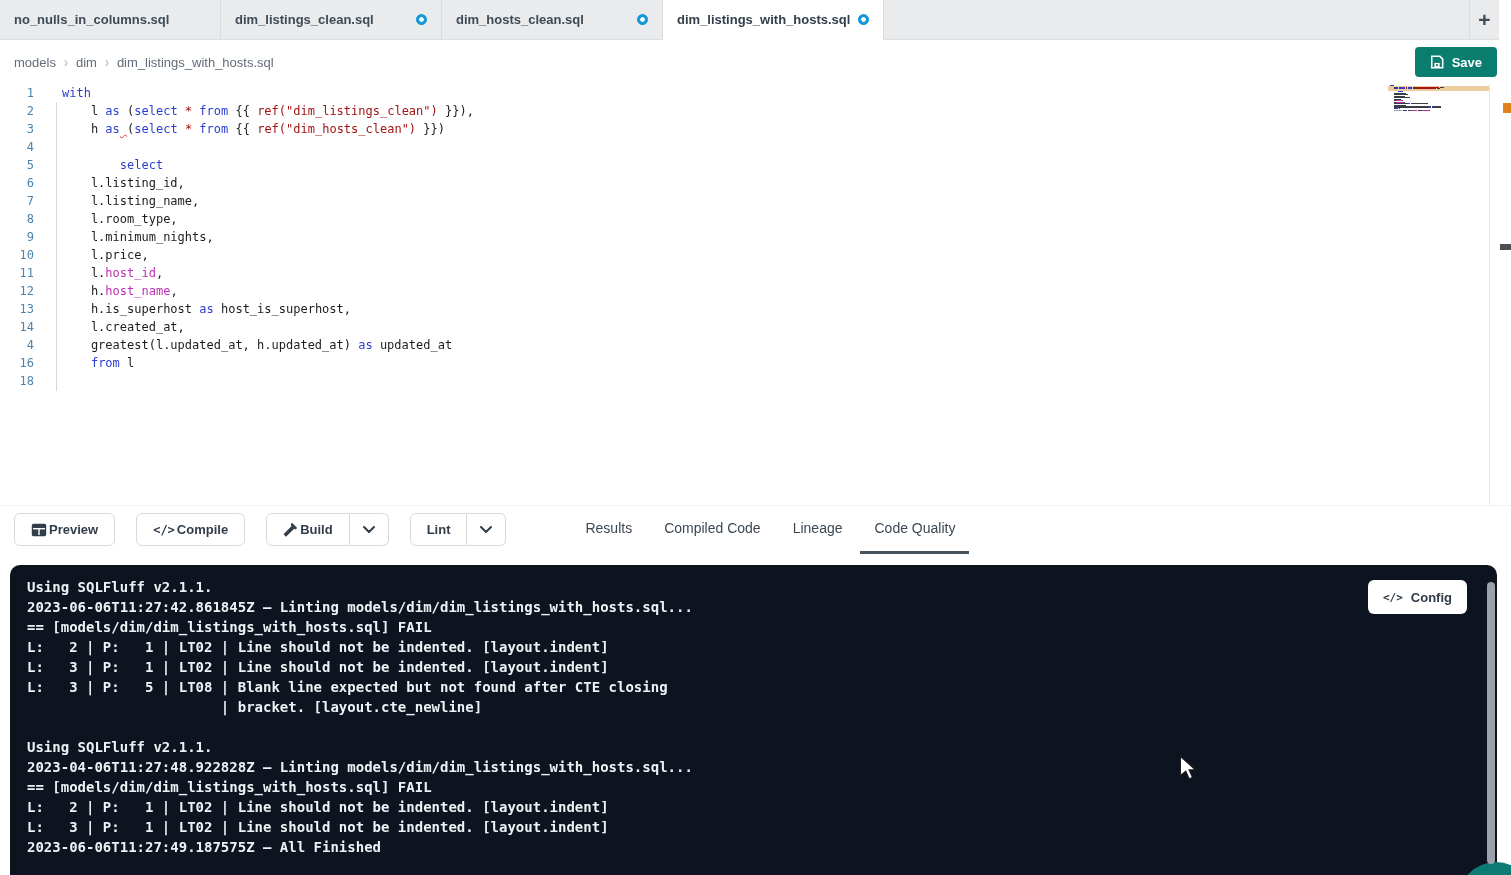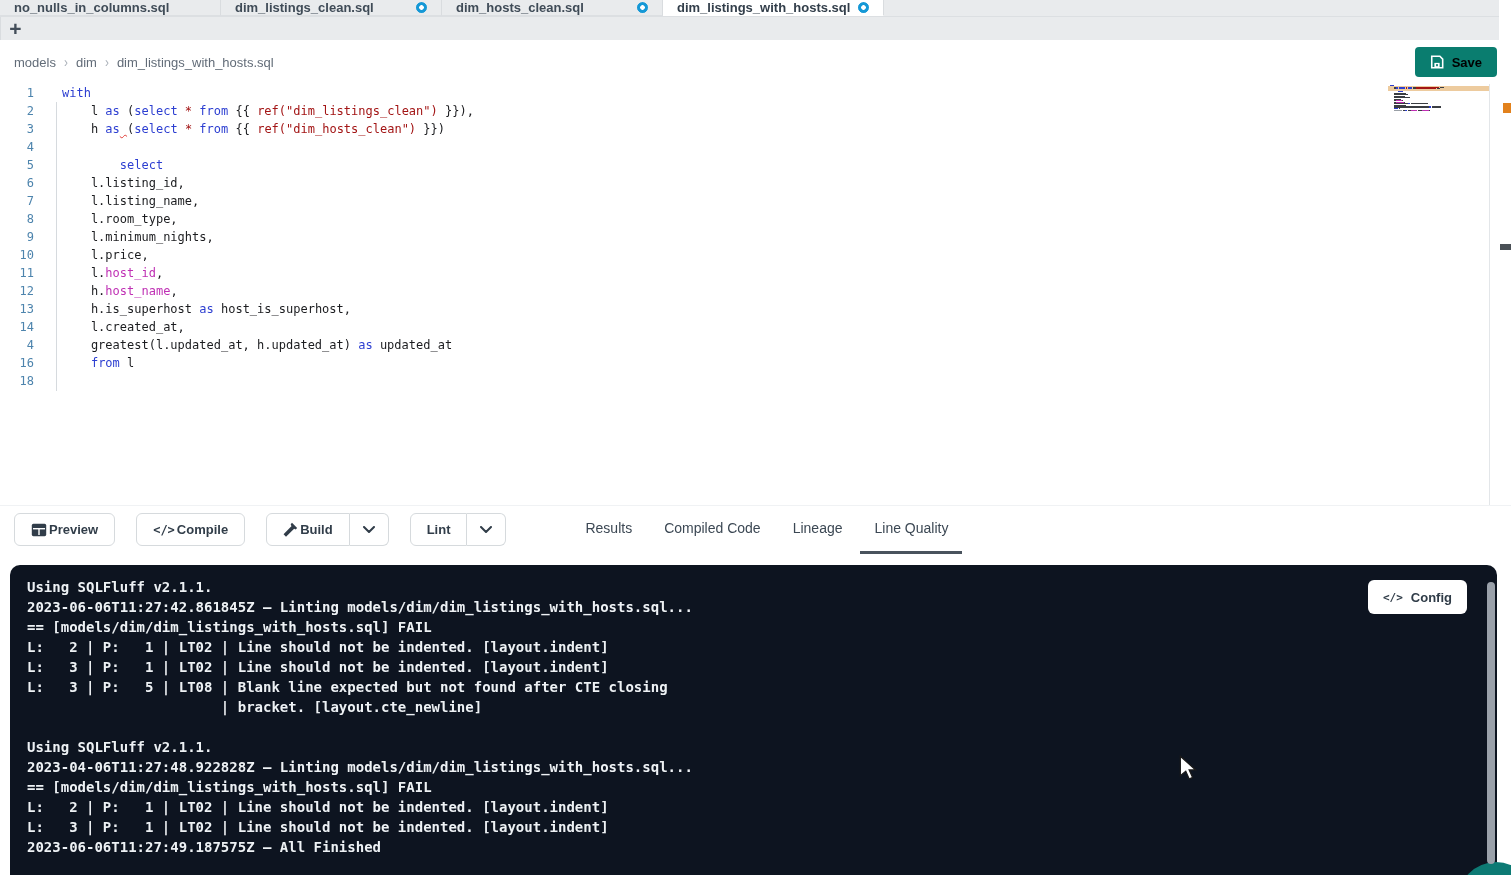--- a/index.html
+++ b/index.html
@@ -3,21 +3,21 @@
 <meta charset="utf-8">
 <style>
   * { box-sizing: border-box; }
   html,body { margin:0; padding:0; }
   body {
     width:1511px; height:875px; position:relative; overflow:hidden;
     background:#ffffff; font-family:"Liberation Sans", sans-serif;
   }
 
   
-  .tabbar { position:absolute; top:0; left:0; right:12px; height:40px; background:#e9ebed; display:flex;flex-direction:column; }
+  .tabbar { position:absolute; top:0; left:0; right:12px; height:40px; background:#e9ebed; display:flex; }
   #tabs { display:flex; height:100%; }
   .tab {
     width:221px; padding:0 14px; display:flex; align-items:center; justify-content:space-between;
     border-right:1px solid #d9dcdf; border-bottom:1px solid #dcdfe2;
     font-size:13px; font-weight:bold; color:#3f4b57; cursor:pointer; background:transparent;
   }
   .tab.active { background:#ffffff; border-bottom-color:transparent; color:#323e4a; }
   .dot {
     width:11px; height:11px; border-radius:50%; flex:none; margin-left:8px;
     background:radial-gradient(circle at center, #ffffff 0 2px, #1598d6 2.6px 5.5px, rgba(21,152,214,.25) 5.6px);
@@ -27,21 +27,21 @@
     width:30px; display:flex; align-items:center; justify-content:center;
     border-left:1px solid #d9dcdf; border-bottom:1px solid #dcdfe2;
     font-size:21px; font-weight:bold; color:#434e5a; cursor:pointer;
   }
 
   
   .pathbar { position:absolute; top:40px; left:0; right:0; height:44px; background:#fff;
     display:flex; align-items:center; padding:0 14px; }
   .crumbs { display:flex; align-items:center; gap:8px; font-size:13px; color:#626c78; }
   .crumb-sep { color:#a9b0b8; font-size:12px; transform:scaleY(1.25); display:inline-block; }
-  .save-btn { margin-left:auto; background:#0a7d6f; color:#000000; border:none; border-radius:4px;
+  .save-btn { margin-left:auto; background:#0a7d6f; color:#ffffff; border:none; border-radius:4px;
     height:30px; padding:0 15px; font-size:13px; font-weight:bold; display:flex; align-items:center; gap:8px;
     cursor:pointer; font-family:"Liberation Sans",sans-serif; }
 
   
   .editor { position:absolute; top:84px; left:0; width:1511px; height:421px; background:#fff;
     font-family:"DejaVu Sans Mono", monospace; font-size:12px; }
   .indent-guide { position:absolute; left:56px; top:18px; width:1px; height:289px; background:#d6dade; }
   .line { display:flex; height:18px; line-height:18px; padding-right:22px; }
   .ln { width:34px; text-align:right; color:#4d84ad; flex:none; font-size:12px; }
   .ln.cur { color:#23567c; }
@@ -369,21 +369,21 @@
     <div class="chev-btn">
       <svg width="12" height="7" viewBox="0 0 12 7">
         <polyline points="1,1 6,6 11,1" fill="none" stroke="#313d49" stroke-width="2" stroke-linecap="round" stroke-linejoin="round"></polyline>
       </svg>
     </div>
   </div>
   <div class="ptabs" id="ptabs">
       <div class="ptab">Results</div>
       <div class="ptab">Compiled Code</div>
       <div class="ptab">Lineage</div>
-      <div class="ptab active">Line Quality</div>
+      <div class="ptab active">Code Quality</div>
     </div>
 </div>
 
 <div class="terminal">
   <div id="tlines">
       <div class="tline">Using SQLFluff v2.1.1.</div>
       <div class="tline">2023-06-06T11:27:42.861845Z — Linting models/dim/dim_listings_with_hosts.sql...</div>
       <div class="tline">== [models/dim/dim_listings_with_hosts.sql] FAIL</div>
       <div class="tline">L:   2 | P:   1 | LT02 | Line should not be indented. [layout.indent]</div>
       <div class="tline">L:   3 | P:   1 | LT02 | Line should not be indented. [layout.indent]</div>

